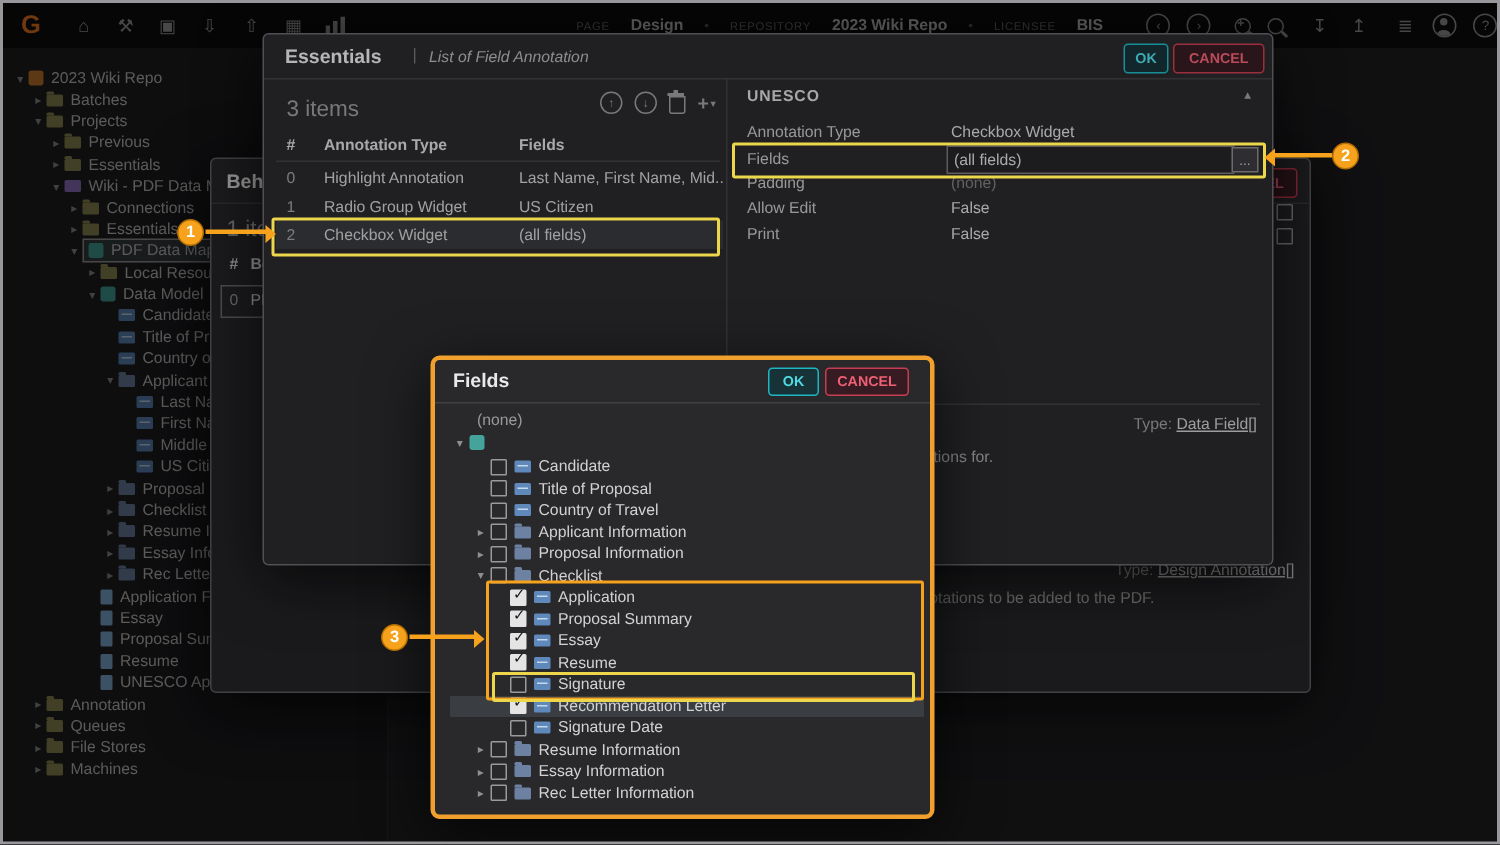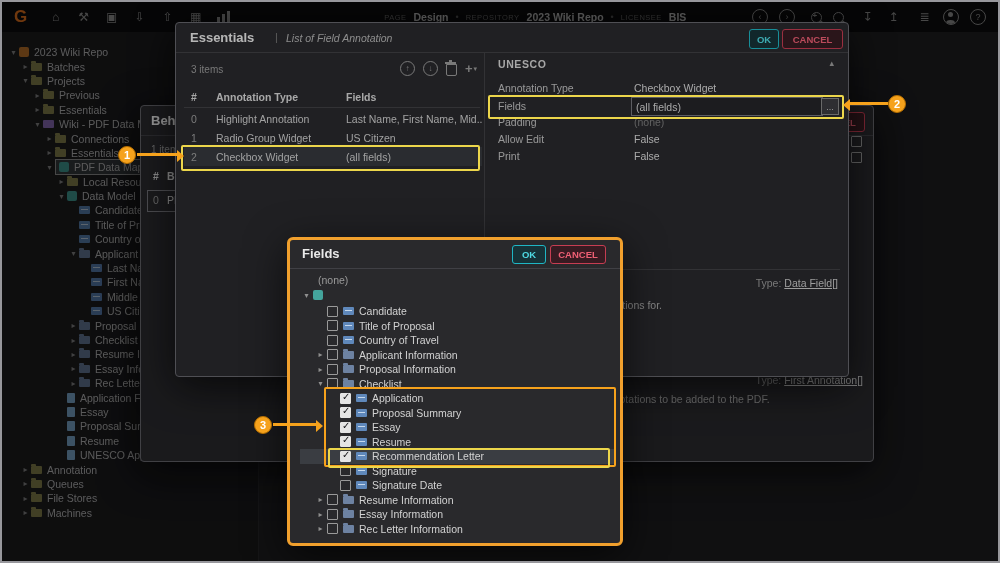--- a/index.html
+++ b/index.html
@@ -5,21 +5,21 @@
   html,body{margin:0;padding:0}
   body{width:1000px;height:563px;position:relative;overflow:hidden;background:#232326;
        font-family:"Liberation Sans","DejaVu Sans",sans-serif;-webkit-font-smoothing:antialiased}
   .frame{position:absolute;inset:0;border:2px solid #97979c;z-index:100;pointer-events:none}
 
   
   .topbar{position:absolute;top:2px;left:2px;right:2px;height:30px;background:#0f0f11;
           display:flex;align-items:center;padding:0 12px;gap:13px;z-index:1}
   .logo{color:#f47b20;font-size:17px;font-weight:bold;margin-right:8px}
   .tb-ic{min-width:15px;height:16px;color:#9b9b9b;font-size:12px;display:flex;align-items:center;justify-content:center}
-  .tb-meta{display:flex;gap:7px;align-items:center;margin-left:140px;white-space:nowrap}
+  .tb-meta{display:flex;gap:14px;align-items:center;margin-left:140px;white-space:nowrap}
   .tb-label{font-size:7.5px;color:#6e6e6e;letter-spacing:.5px}
   .tb-value{font-size:10.5px;color:#c9c9c9;font-weight:bold}
   .tb-sep{font-size:9px;color:#5a5a5a}
   .tb-right{margin-left:auto;display:flex;align-items:center}
   .grp{display:flex;gap:11px;align-items:center;margin-left:16px}
   .circ{width:14px;height:14px;border:1px solid #9b9b9b;border-radius:50%;font-size:9px;color:#9b9b9b;
         display:flex;align-items:center;justify-content:center;flex:none}
   .ic-mag{width:9px;height:9px;border:1.5px solid #9b9b9b;border-radius:50%;position:relative;flex:none}
   .ic-mag::after{content:"";position:absolute;width:5px;height:1.5px;background:#9b9b9b;transform:rotate(45deg);right:-4px;bottom:-2px}
   .ic-mag.plus::before{content:"+";position:absolute;font-size:8px;color:#9b9b9b;left:0.5px;top:-2px}
@@ -56,21 +56,21 @@
           box-shadow:0 10px 40px rgba(0,0,0,.65)}
   .dlg-head{position:absolute;top:0;left:0;right:0;height:29px;border-bottom:1px solid #404045}
   .dlg-title{font-size:13px;font-weight:bold;color:#e9e9e9;position:absolute}
   .dlg-sep{font-size:11px;color:#777;position:absolute}
   .dlg-sub{font-size:10.5px;font-style:italic;color:#b5b5b5;position:absolute}
   .btn{position:absolute;font-size:9.5px;font-weight:bold;border-radius:3px;display:flex;align-items:center;justify-content:center}
   .btn.ok{border:1px solid #1fb6c4;color:#4fdbe4;background:#173338}
   .btn.cancel{border:1px solid #c63d52;color:#ef6075;background:#371b22}
   .hline{position:absolute;height:1px;background:#404045}
   .vdiv{position:absolute;width:1px;background:#404045}
-  .muted{font-size:10px;color:#9a9a9a;position:absolute}
+  .muted{font-size:15px;color:#9a9a9a;position:absolute}
   .ahead{position:absolute;font-size:10.5px;font-weight:bold;color:#d8d8d8}
   .arow{display:flex;height:19px;align-items:center;font-size:10.5px;color:#cfcfcf}
   .arow.sel{background:#36393e}
   .acell.num{width:32px;padding-left:7px;color:#9f9f9f;box-sizing:border-box}
   .acell.type{width:130px}
   .acell.fieldsc{flex:1;white-space:nowrap;overflow:hidden}
   .ltb .circ{width:13px;height:13px;font-size:8px}
   .ic-trash{width:9px;height:10px;border:1px solid #9b9b9b;border-radius:0 0 2px 2px;position:relative;margin-top:3px;flex:none}
   .ic-trash::before{content:"";position:absolute;top:-3px;left:-2px;width:11px;height:1.5px;background:#9b9b9b}
   .ic-trash::after{content:"";position:absolute;top:-5px;left:2px;width:3px;height:2px;background:#9b9b9b}
@@ -347,21 +347,21 @@
   <span class="muted" style="left:10px;top:38px">1 item</span>
   <span class="ahead" style="left:12px;top:64px">#</span>
   <span class="ahead" style="left:26px;top:64px">Behavior Type</span>
   <div style="position:absolute;left:6px;top:84px;width:210px;height:20px;border:1px solid #77777d"></div>
   <span class="prop-value" style="left:12px;top:88px;color:#9f9f9f">0</span>
   <span class="prop-value" style="left:26px;top:88px">PDF Data Mapping</span>
   <span class="cb" style="position:absolute;left:710px;top:30px"></span>
   <span class="cb" style="position:absolute;left:710px;top:46px"></span>
   <div class="help-type" style="right:10px;top:268px">
     <span>Type:</span>
-    <span class="link">First Annotation[]</span>
+    <span class="link">Design Annotation[]</span>
   </div>
   <div class="help-desc" style="left:440px;top:287px">The annotations to be added to the PDF.</div>
 </div>
 
 <div class="scrim s2"></div>
 
 <div class="dialog" style="left:175px;top:22px;width:672px;height:353px;z-index:40">
   <div class="dlg-head">
     <span class="dlg-title" style="left:14px;top:7px">Essentials</span>
     <span class="dlg-sep" style="left:99px;top:8px">|</span>
@@ -499,31 +499,31 @@
         <span class="cb on"></span>
         <span class="ni field"></span>
         <span class="flab">Essay</span>
       </div>
       <div class="frow" style="padding-left: 27px;">
         <span class="fexp"></span>
         <span class="cb on"></span>
         <span class="ni field"></span>
         <span class="flab">Resume</span>
       </div>
+      <div class="frow" style="padding-left: 27px;">
+        <span class="fexp"></span>
+        <span class="cb"></span>
+        <span class="ni field"></span>
+        <span class="flab">Signature</span>
+      </div>
       <div class="frow sel" style="padding-left: 27px;">
         <span class="fexp"></span>
         <span class="cb on"></span>
         <span class="ni field"></span>
         <span class="flab">Recommendation Letter</span>
-      </div>
-      <div class="frow" style="padding-left: 27px;">
-        <span class="fexp"></span>
-        <span class="cb"></span>
-        <span class="ni field"></span>
-        <span class="flab">Signature</span>
       </div>
       <div class="frow" style="padding-left: 27px;">
         <span class="fexp"></span>
         <span class="cb"></span>
         <span class="ni field"></span>
         <span class="flab">Signature Date</span>
       </div>
       <div class="frow" style="padding-left: 14px;">
         <span class="fexp">▸</span>
         <span class="cb"></span>

